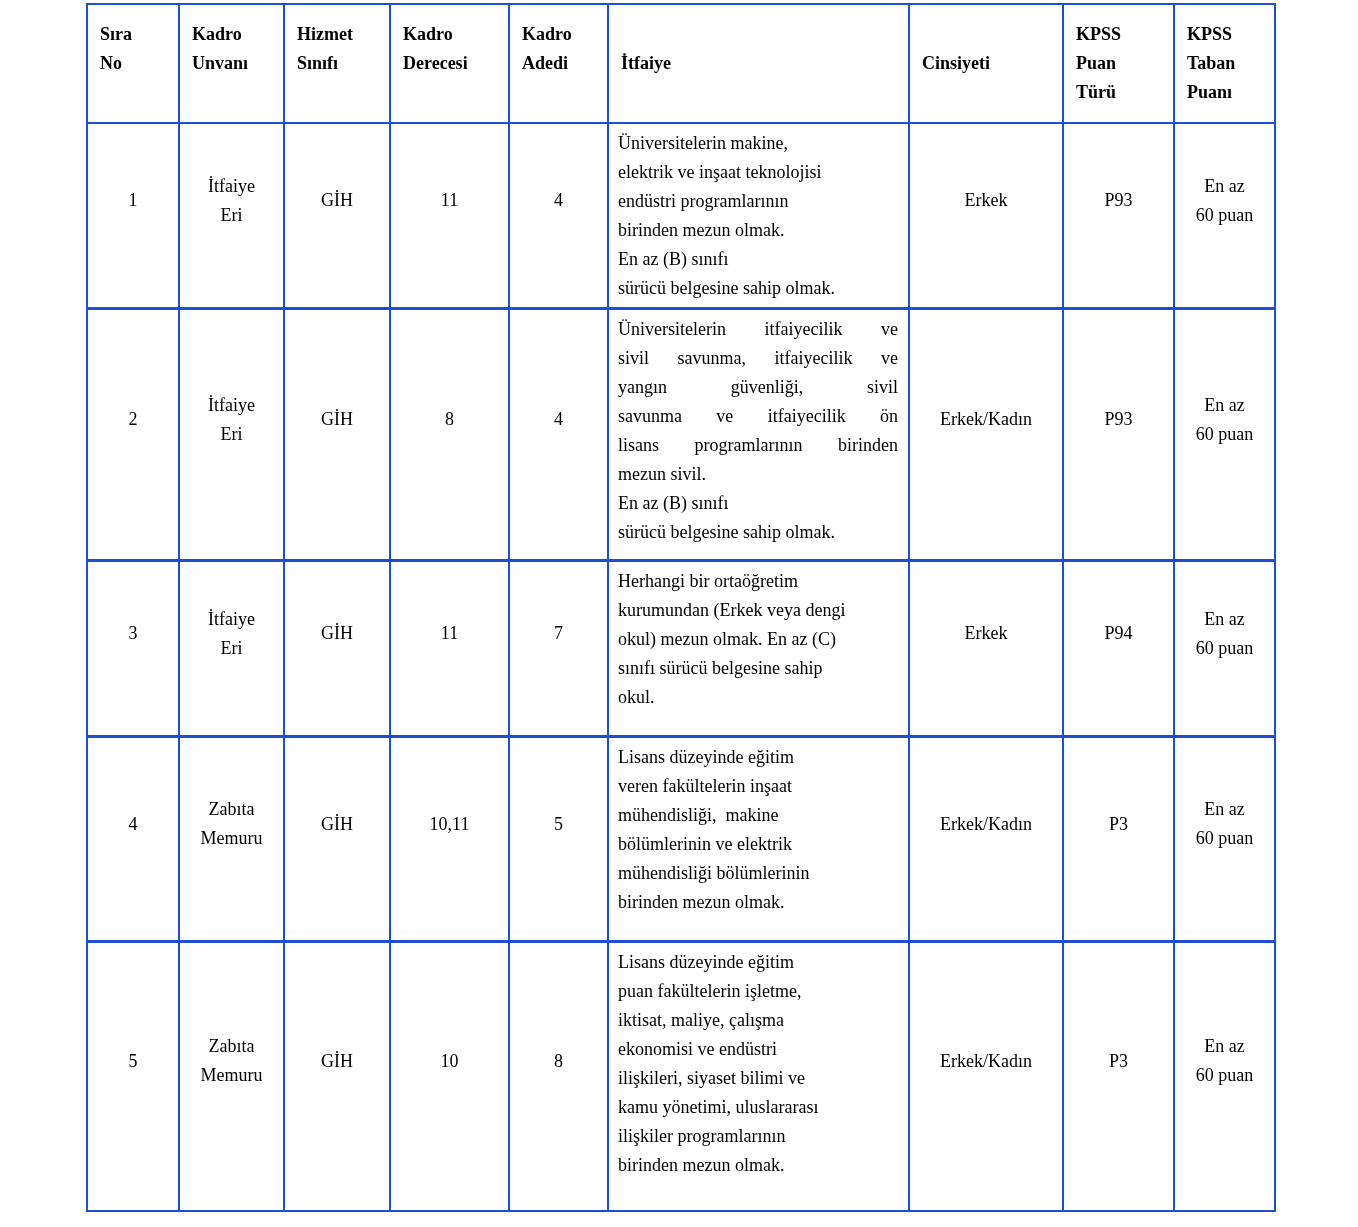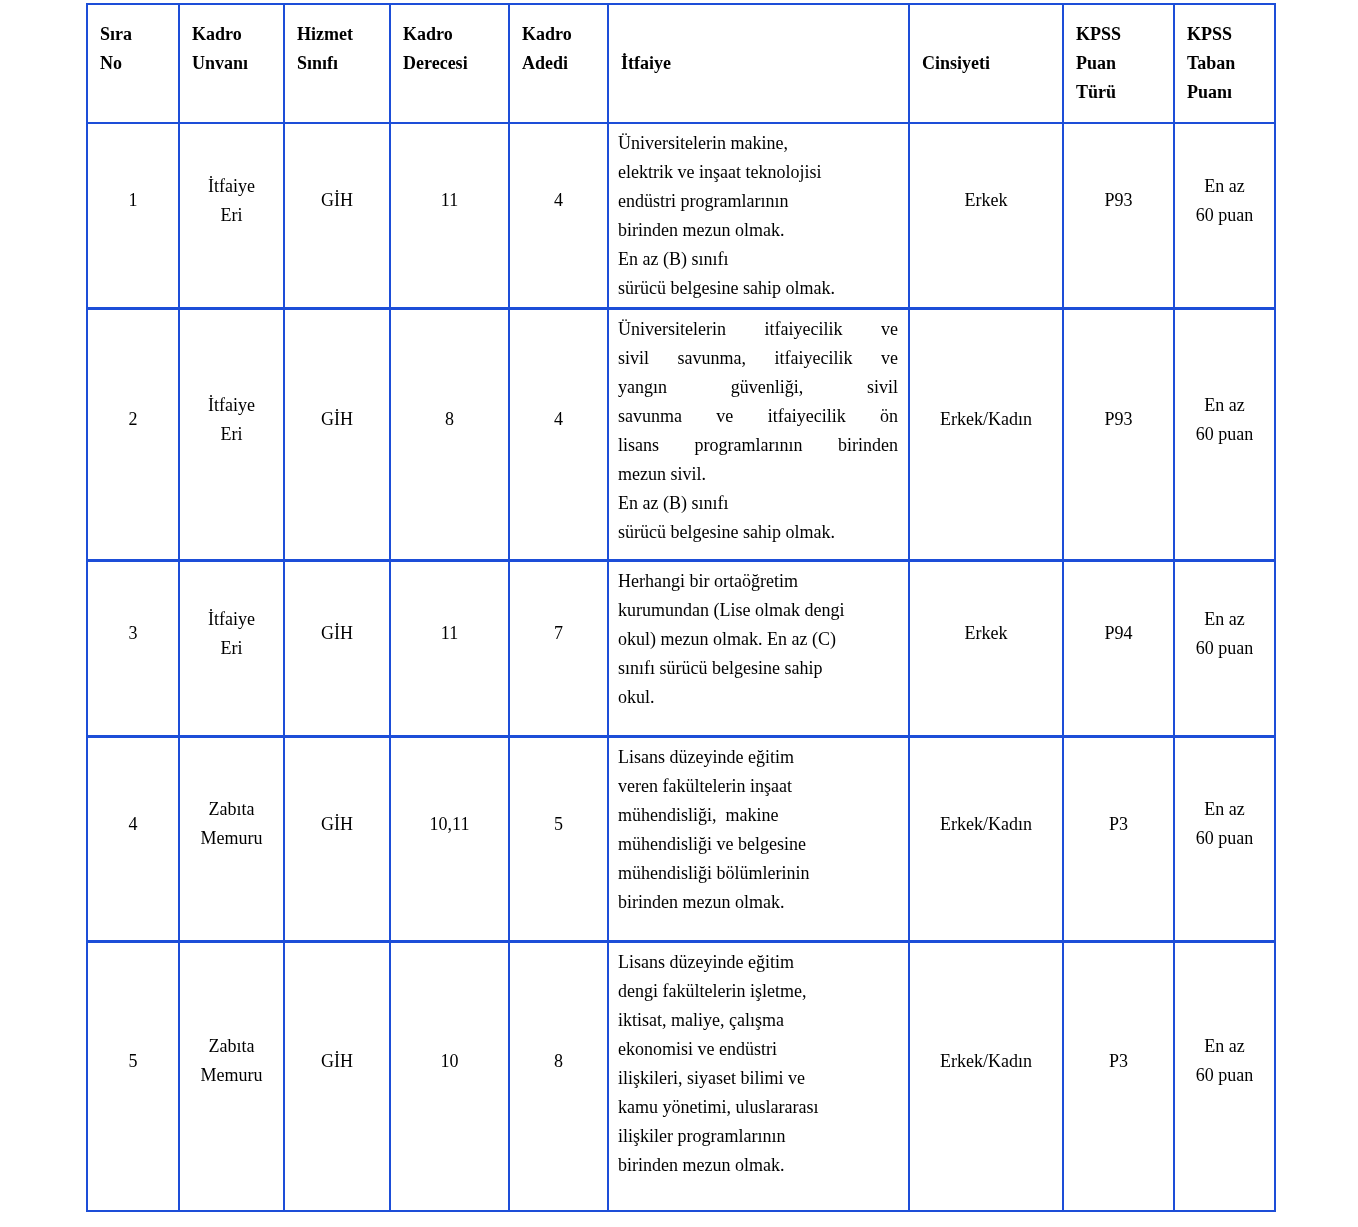--- a/index.html
+++ b/index.html
@@ -135,60 +135,60 @@
       </tr>
       <tr style="height:176px">
         <td class="c">3</td>
         <td class="c">İtfaiye
 Eri</td>
         <td class="c">GİH</td>
         <td class="c">11</td>
         <td class="c">7</td>
         <td class="nit">
           <div class="nl">Herhangi bir ortaöğretim</div>
-          <div class="nl">kurumundan (Lise olmak dengi</div>
+          <div class="nl">kurumundan (Erkek veya dengi</div>
           <div class="nl">okul) mezun olmak. En az (C)</div>
           <div class="nl">sınıfı sürücü belgesine sahip</div>
           <div class="nl">okul.</div>
         </td>
         <td class="c">Erkek</td>
         <td class="c">P94</td>
         <td class="c">En az
 60 puan</td>
       </tr>
       <tr style="height:205px">
         <td class="c">4</td>
         <td class="c">Zabıta
 Memuru</td>
         <td class="c">GİH</td>
         <td class="c">10,11</td>
         <td class="c">5</td>
         <td class="nit">
           <div class="nl">Lisans düzeyinde eğitim</div>
           <div class="nl">veren fakültelerin inşaat</div>
           <div class="nl">mühendisliği,&nbsp; makine</div>
-          <div class="nl">mühendisliği ve belgesine</div>
+          <div class="nl">bölümlerinin ve elektrik</div>
           <div class="nl">mühendisliği bölümlerinin</div>
           <div class="nl">birinden mezun olmak.</div>
         </td>
         <td class="c">Erkek/Kadın</td>
         <td class="c">P3</td>
         <td class="c">En az
 60 puan</td>
       </tr>
       <tr style="height:269px">
         <td class="c">5</td>
         <td class="c">Zabıta
 Memuru</td>
         <td class="c">GİH</td>
         <td class="c">10</td>
         <td class="c">8</td>
         <td class="nit">
           <div class="nl">Lisans düzeyinde eğitim</div>
-          <div class="nl">dengi fakültelerin işletme,</div>
+          <div class="nl">puan fakültelerin işletme,</div>
           <div class="nl">iktisat, maliye, çalışma</div>
           <div class="nl">ekonomisi ve endüstri</div>
           <div class="nl">ilişkileri, siyaset bilimi ve</div>
           <div class="nl">kamu yönetimi, uluslararası</div>
           <div class="nl">ilişkiler programlarının</div>
           <div class="nl">birinden mezun olmak.</div>
         </td>
         <td class="c">Erkek/Kadın</td>
         <td class="c">P3</td>
         <td class="c">En az

